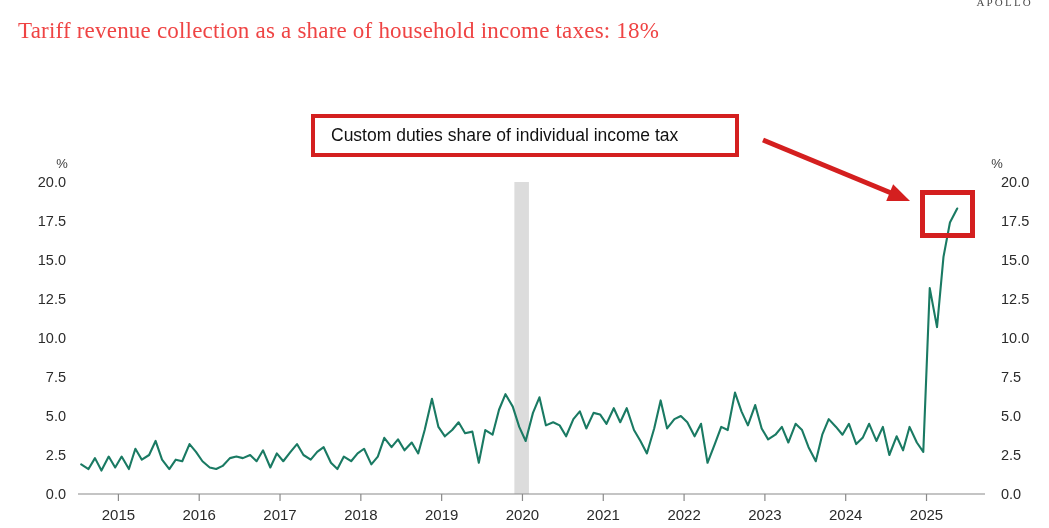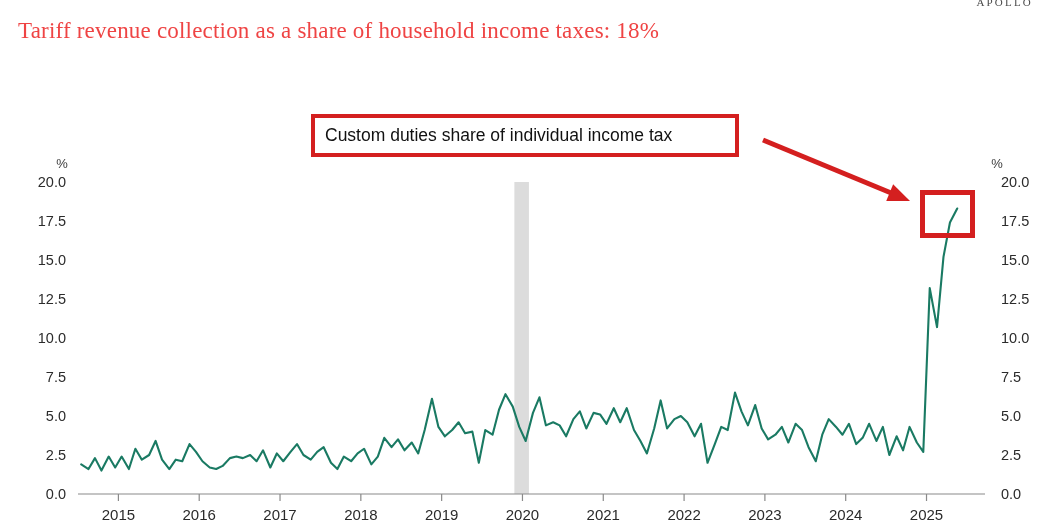--- a/index.html
+++ b/index.html
@@ -67,21 +67,21 @@
     position: absolute;
     left: 311px;
     top: 114px;
     width: 428px;
     height: 43px;
     border: 4px solid #d41f1f;
     background: #ffffff;
     box-sizing: border-box;
     display: flex;
     align-items: center;
-    padding-left: 10px;
+    padding-left: 16px;
   }
   .callout-text {
     font-size: 17.5px;
     color: #111111;
     white-space: nowrap;
   }
   .highlight-box {
     position: absolute;
     left: 920px;
     top: 190px;

